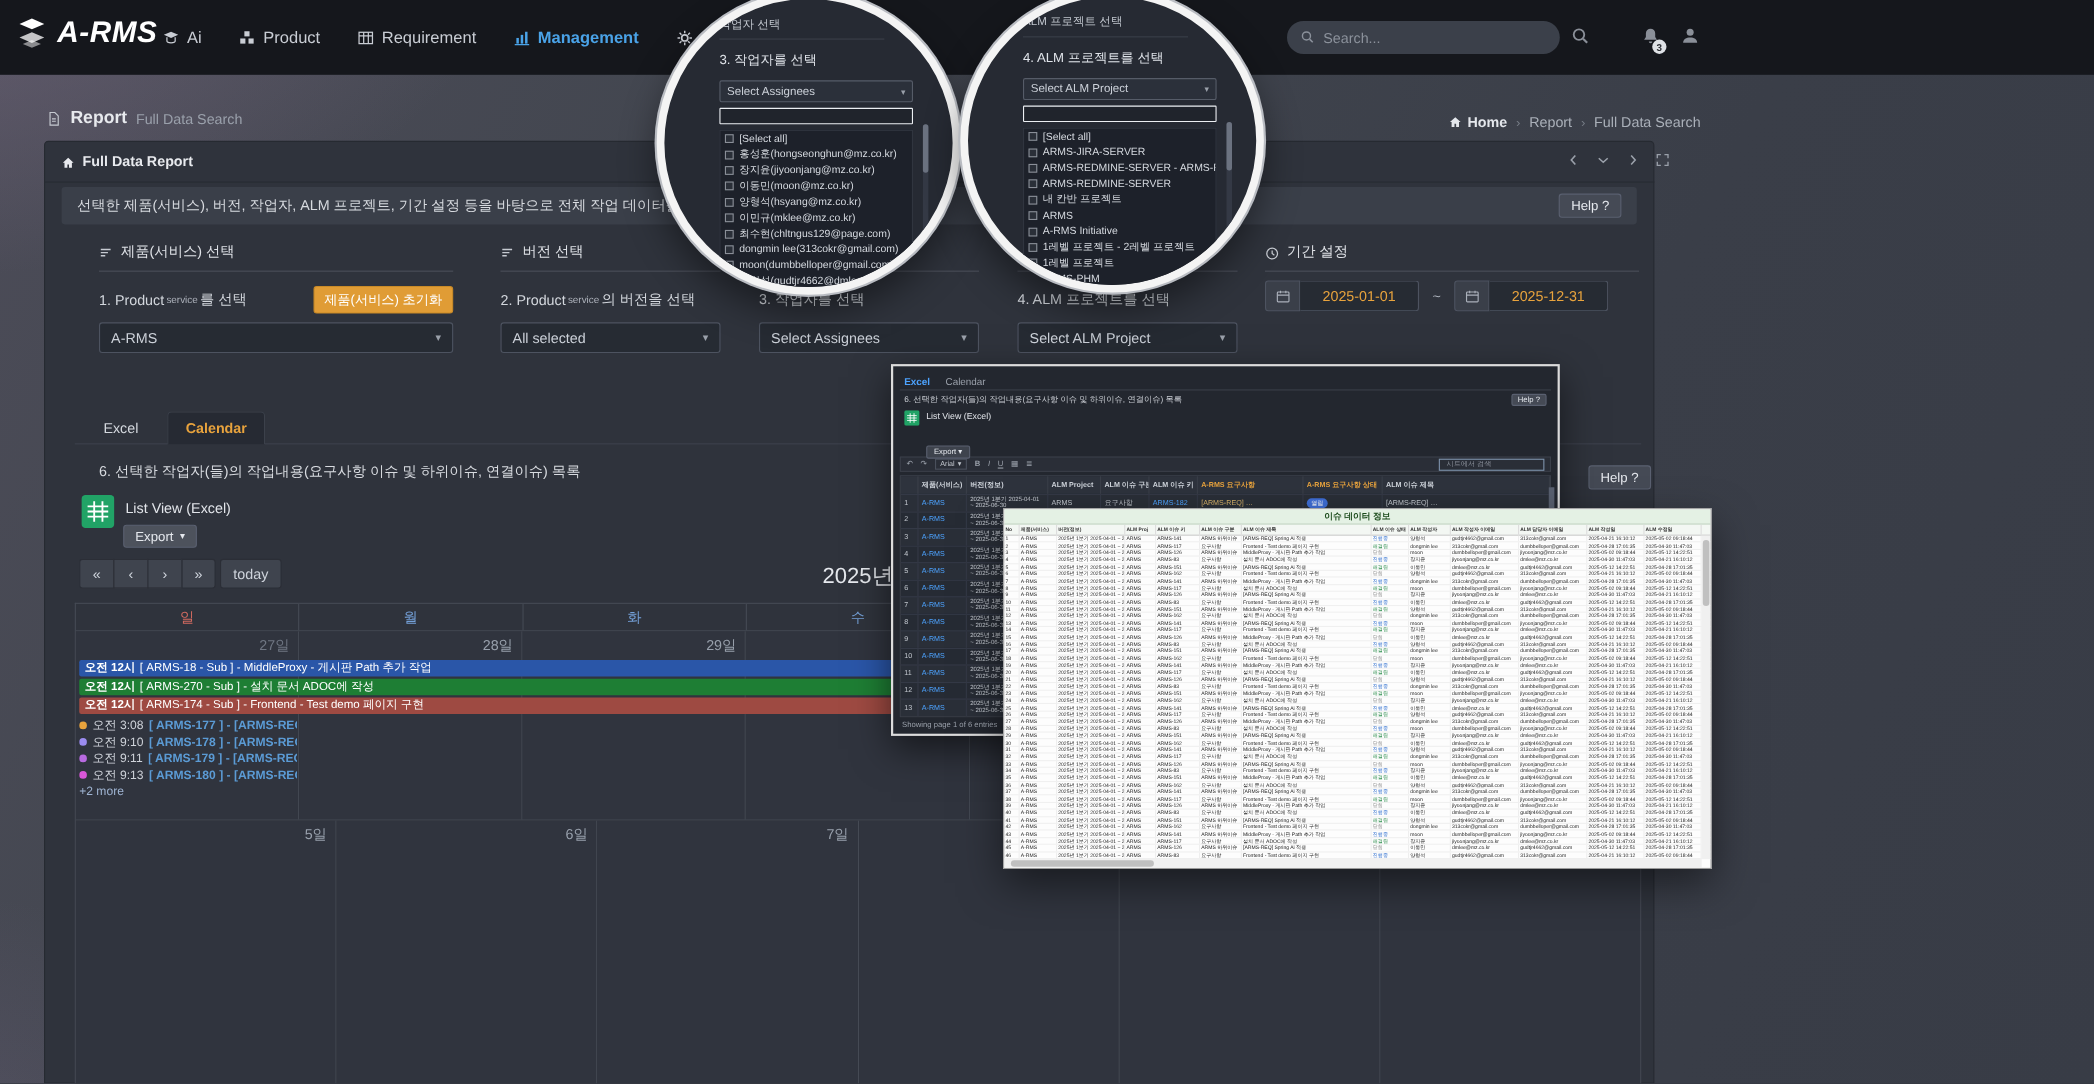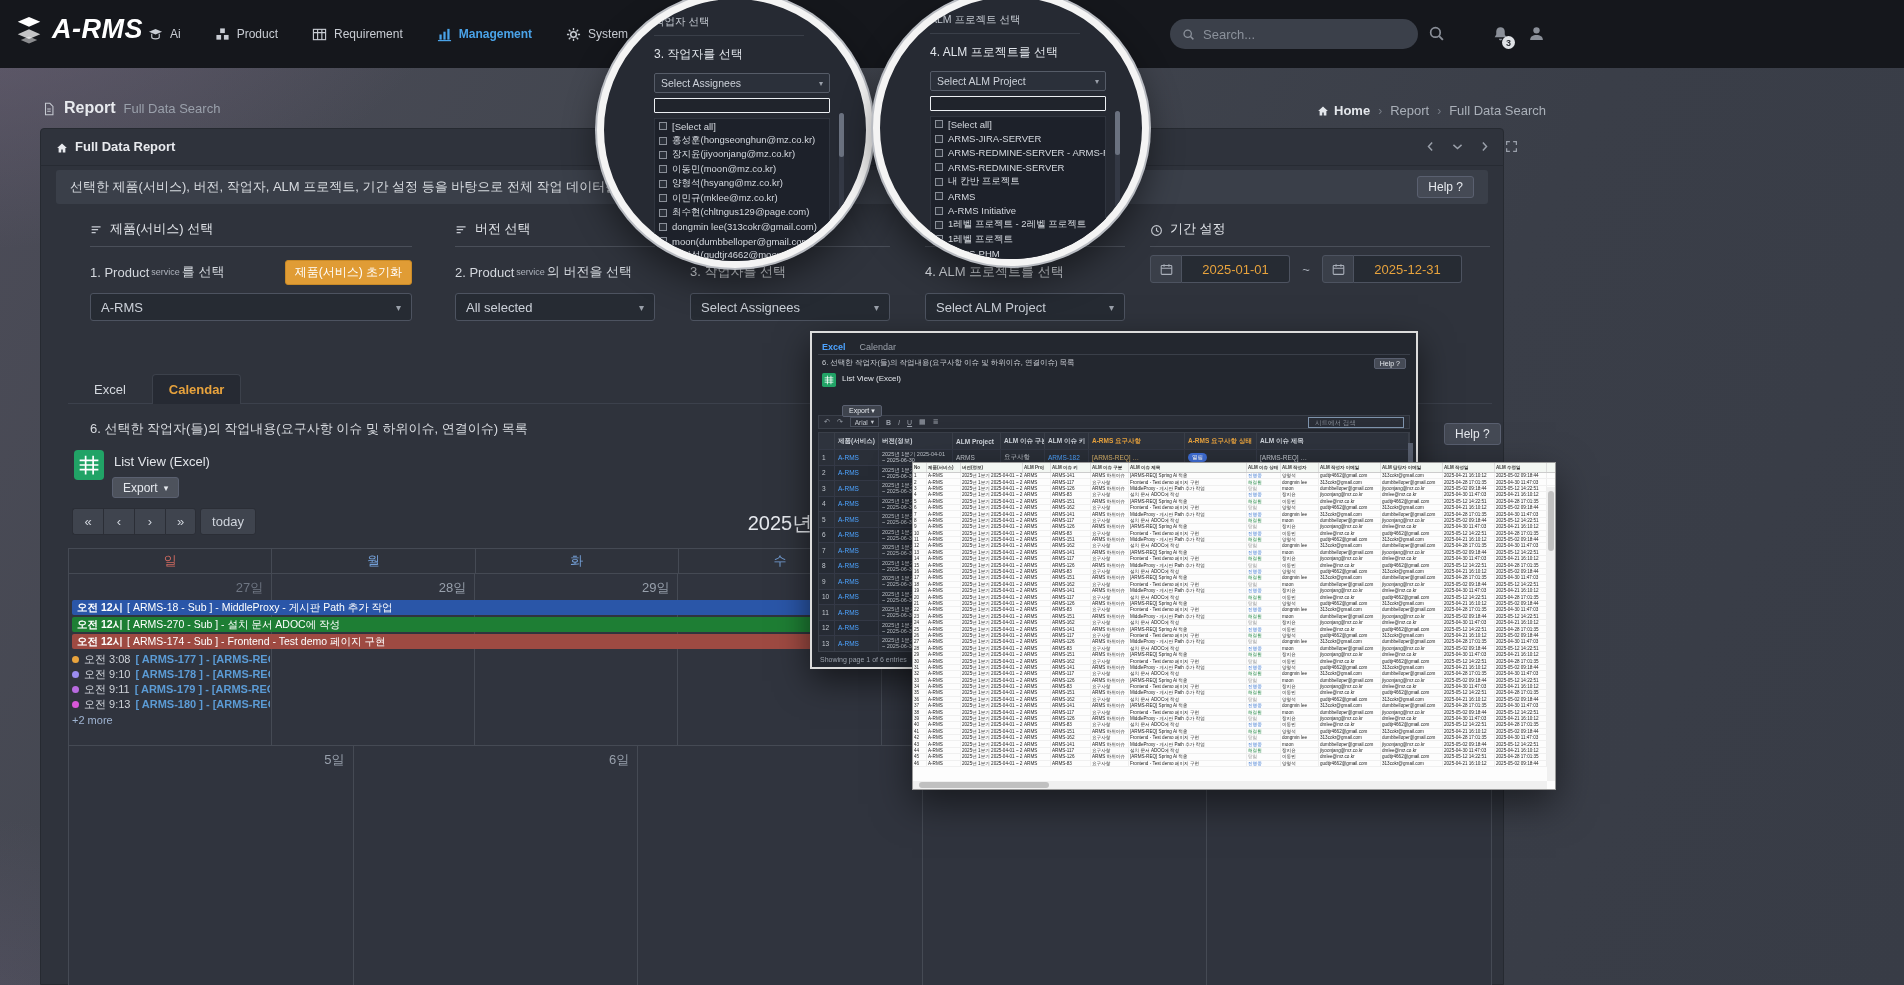--- a/index.html
+++ b/index.html
@@ -9,21 +9,21 @@
 background:radial-gradient(900px 520px at -4% -6%, rgba(125,110,135,.55), transparent 60%),
 radial-gradient(760px 460px at -6% 110%, rgba(112,100,128,.38), transparent 60%),
 linear-gradient(118deg,#4c4c58 0%,#42464f 30%,#3a3e48 68%,#383c46 100%)}
 .svgi{display:inline-block;vertical-align:middle}
 
 
 .navbar{position:absolute;left:0;top:0;width:1904px;height:68px;background:#15171c;z-index:10;display:flex;align-items:center}
 .brand{position:absolute;left:14px;top:14px;display:flex;align-items:center;gap:8px;cursor:pointer}
 .brand-text{font-size:27px;font-weight:bold;font-style:italic;color:#fff;letter-spacing:.5px}
 .nav-menu{position:absolute;left:148px;top:0;height:68px;display:flex;align-items:center;gap:34px}
-.nav-item{display:flex;gap:7px;font-size:12px;color:#c9cdd4;cursor:pointer}
+.nav-item{display:flex;align-items:center;gap:7px;font-size:15px;color:#c9cdd4;cursor:pointer}
 .nav-item.active{color:#4aa3e8;font-weight:bold}
 .search-box{position:absolute;left:1170px;top:19px;width:248px;height:30px;background:#3b404a;border-radius:15px;display:flex;align-items:center;padding:0 12px;gap:8px}
 .search-box input{flex:1;background:transparent;border:0;outline:none;color:#c4c9d1;font-size:13px;font-family:inherit}
 .search-box input::placeholder{color:#8b919b}
 .nav-ico{position:absolute;top:24px;color:#8a8f98;cursor:pointer}
 .nav-ico.sbtn{left:1428px}
 .nav-ico.bell{left:1492px}
 .nav-ico.usr{left:1528px}
 .badge{position:absolute;left:10px;top:12px;width:13px;height:13px;border-radius:50%;background:#dfe2e6;color:#2c2f35;font-size:9px;font-style:normal;display:flex;align-items:center;justify-content:center;font-weight:bold}
 
@@ -458,20 +458,21 @@
               <span class="dot-time">오전 9:13</span>
               <span class="dot-title">[ ARMS-180 ] - [ARMS-REQ] 상세</span>
             </div>
             <div class="more-link">+2 more</div>
           </div>
         </div>
       </div>
       <div class="cal-week w2">
         <div class="cal-cell"><span class="cal-date">5일</span></div>
         <div class="cal-cell"><span class="cal-date">6일</span></div>
+        <div class="cal-cell"><span class="cal-date">7일</span></div>
         <div class="cal-cell"><span class="cal-date"></span></div>
         <div class="cal-cell"><span class="cal-date"></span></div>
         <div class="cal-cell"><span class="cal-date"></span></div>
       </div>
     </div>
 
   <div class="bubble bubble1">
     <div class="b-inner">
       <div class="b-header">작업자 선택</div>
       <div class="b-step">3. 작업자를 선택</div>
@@ -512,21 +513,21 @@
           <label class="b-opt">
             <span class="cb"></span>
             <span>dongmin lee(313cokr@gmail.com)</span>
           </label>
           <label class="b-opt">
             <span class="cb"></span>
             <span>moon(dumbbelloper@gmail.com)</span>
           </label>
           <label class="b-opt">
             <span class="cb"></span>
-            <span>양형석(gudtjr4662@moon.com)</span>
+            <span>양형석(gudtjr4662@dmlee.com)</span>
           </label>
         </div>
     </div>
     <div class="b-scroll">
         <i></i>
       </div>
   </div>
 
   <div class="bubble bubble2">
     <div class="b-inner">
@@ -804,20 +805,21 @@
           <div class="pd-cell " style="width: 152px;">[ARMS-REQ] …</div>
         </div>
       </div>
     <div class="pd-footer">Showing page 1 of 6 entries</div>
     <div class="pd-scroll">
         <i></i>
       </div>
   </div>
 
   <div class="popup-light">
+    <div class="ps-title">이슈 데이터 정보</div>
     <div class="ps-hrow">
         <div class="ps-hcell" style="width: 14px;">No</div>
         <div class="ps-hcell" style="width: 34px;">제품(서비스)</div>
         <div class="ps-hcell" style="width: 62px;">버전(정보)</div>
         <div class="ps-hcell" style="width: 28px;">ALM Proj</div>
         <div class="ps-hcell" style="width: 40px;">ALM 이슈 키</div>
         <div class="ps-hcell" style="width: 38px;">ALM 이슈 구분</div>
         <div class="ps-hcell" style="width: 118px;">ALM 이슈 제목</div>
         <div class="ps-hcell" style="width: 34px;">ALM 이슈 상태</div>
         <div class="ps-hcell" style="width: 38px;">ALM 작성자</div>

